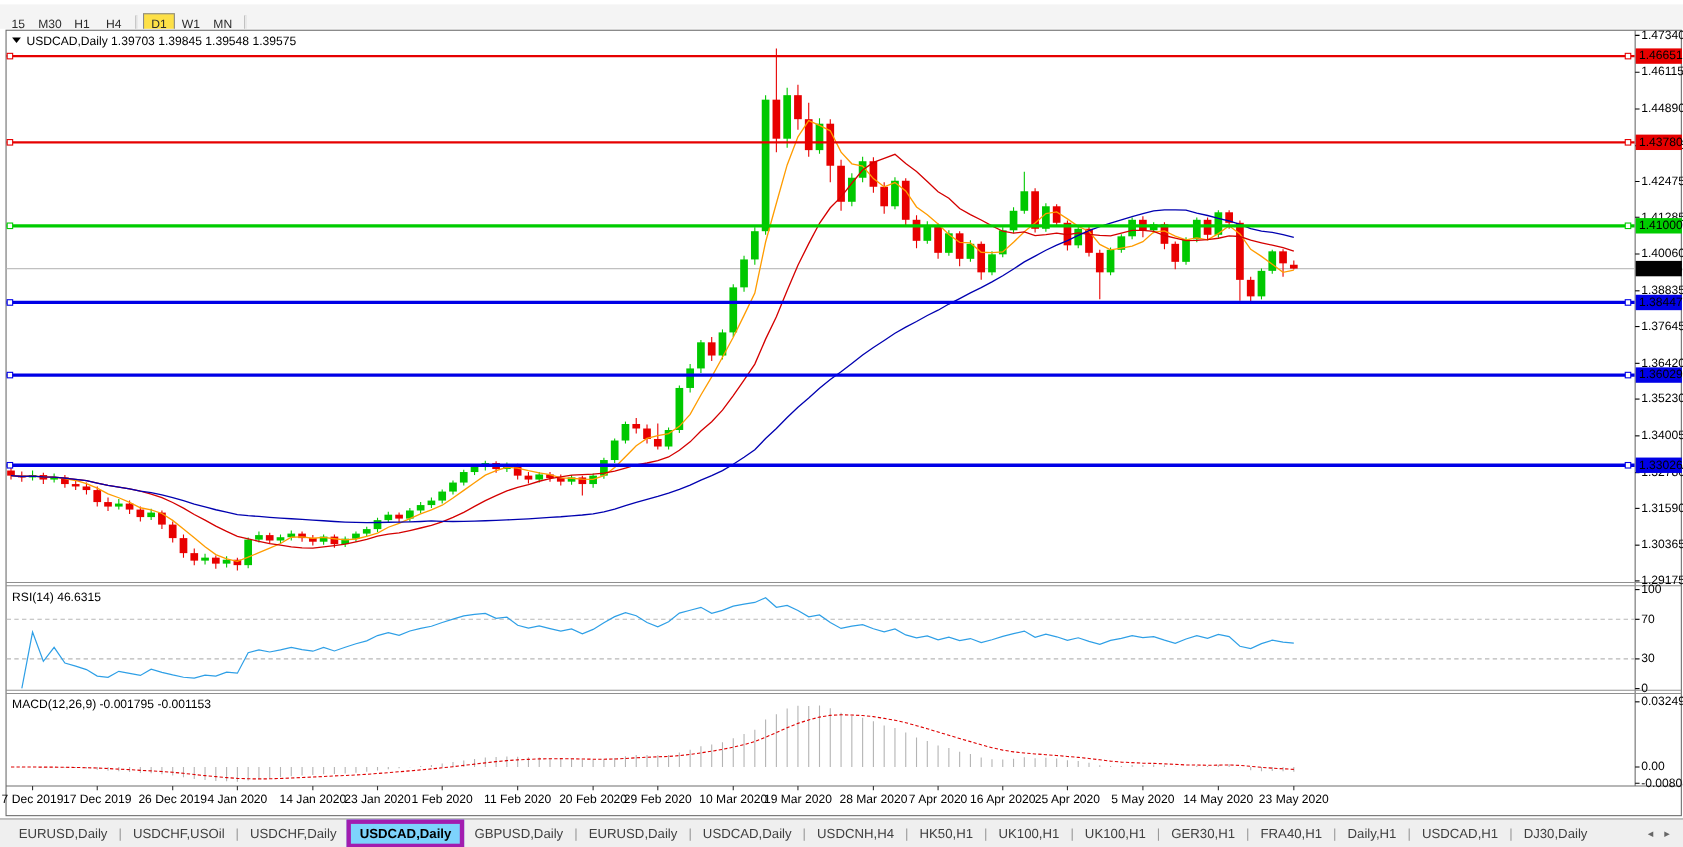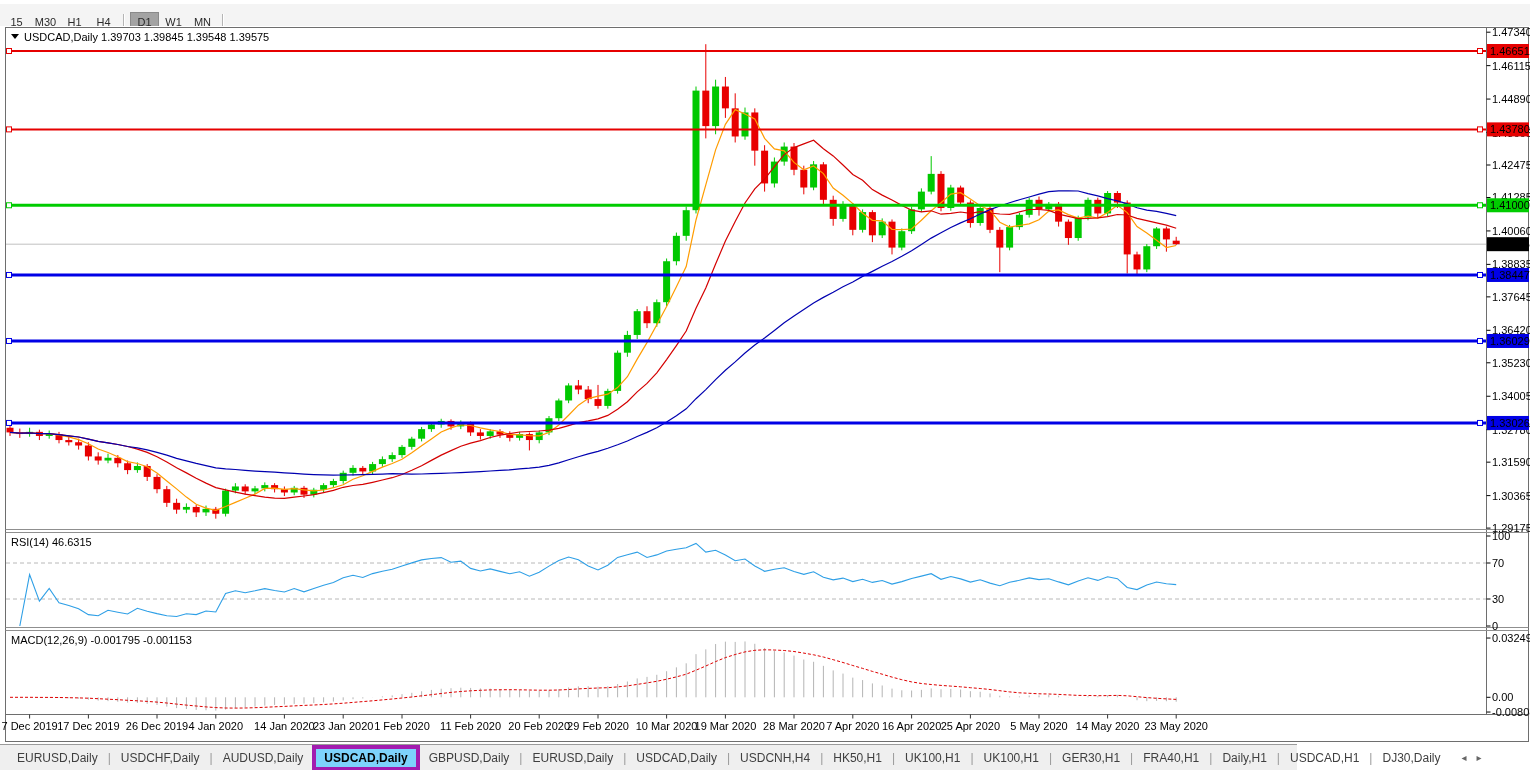--- a/index.html
+++ b/index.html
@@ -2,27 +2,27 @@
 <html><head>
 <meta charset="utf-8">
 <style>
   html,body{margin:0;padding:0;background:#ffffff;width:1530px;height:770px;overflow:hidden;
     font-family:"Liberation Sans",sans-serif;}
   
   .toolbar{position:absolute;top:4px;left:0;width:1530px;height:36px;background:#f4f4f4;
     border-bottom:1px solid #b0b0b0;display:flex;align-items:center;font-size:11px;color:#2b2b2b;
     box-sizing:border-box;padding-left:2px;}
   .tf-btn{min-width:25px;text-align:center;padding:4px 2px;cursor:default;}
-  .tf-btn.active{background:#a3a3a3;border:1px solid #8a8a8a;padding:3px 1px;text-align:center;}
+  .tf-btn.active{background:#fde047;border:1px solid #8a8a8a;padding:3px 1px;text-align:center;}
   .tf-sep{width:1px;height:16px;background:#b5b5b5;border-right:1px solid #ffffff;margin:0 5px;}
   
   #chart-svg{position:absolute;top:26px;left:0;}
   #chart-svg text{font-family:"Liberation Sans",sans-serif;font-size:11px;fill:#000;}
   
-  .tabbar{position:absolute;left:0;bottom:0;width:1297px;height:26px;background:#efefef;
+  .tabbar{position:absolute;left:0;bottom:0;width:1530px;height:26px;background:#efefef;
     border-top:1px solid #9a9a9a;display:flex;align-items:center;font-size:12px;color:#3f3f3f;
     box-sizing:border-box;padding-left:8px;}
   .tab{padding:3px 9px;white-space:nowrap;cursor:default;}
   .tab.active{background:#7dd3fc;border:4px solid #a21caf;font-weight:bold;color:#000;padding:2px 8px;}
   .tab-sep{color:#999;padding:0 1px;}
   .nav-arrows{margin-left:auto;display:flex;gap:10px;padding:0 12px;color:#666;font-size:10px;}
   .nav-arrow{cursor:default;}
 </style>
 </head>
 <body>
@@ -553,23 +553,23 @@
     <text x="1039" y="730" text-anchor="middle">5 May 2020</text>
     <line x1="1107.6000000000001" y1="714.5" x2="1107.6000000000001" y2="718.5" stroke="#333"></line>
     <text x="1107.6000000000001" y="730" text-anchor="middle">14 May 2020</text>
     <line x1="1176.2" y1="714.5" x2="1176.2" y2="718.5" stroke="#333"></line>
     <text x="1176.2" y="730" text-anchor="middle">23 May 2020</text>
   </svg>
 
 <div class="tabbar" id="tabbar">
     <span class="tab">EURUSD,Daily</span>
     <span class="tab-sep">|</span>
+    <span class="tab">USDCHF,USOil</span>
+    <span class="tab-sep">|</span>
     <span class="tab">USDCHF,Daily</span>
-    <span class="tab-sep">|</span>
-    <span class="tab">AUDUSD,Daily</span>
     <span class="tab active">USDCAD,Daily</span>
     <span class="tab">GBPUSD,Daily</span>
     <span class="tab-sep">|</span>
     <span class="tab">EURUSD,Daily</span>
     <span class="tab-sep">|</span>
     <span class="tab">USDCAD,Daily</span>
     <span class="tab-sep">|</span>
     <span class="tab">USDCNH,H4</span>
     <span class="tab-sep">|</span>
     <span class="tab">HK50,H1</span>

